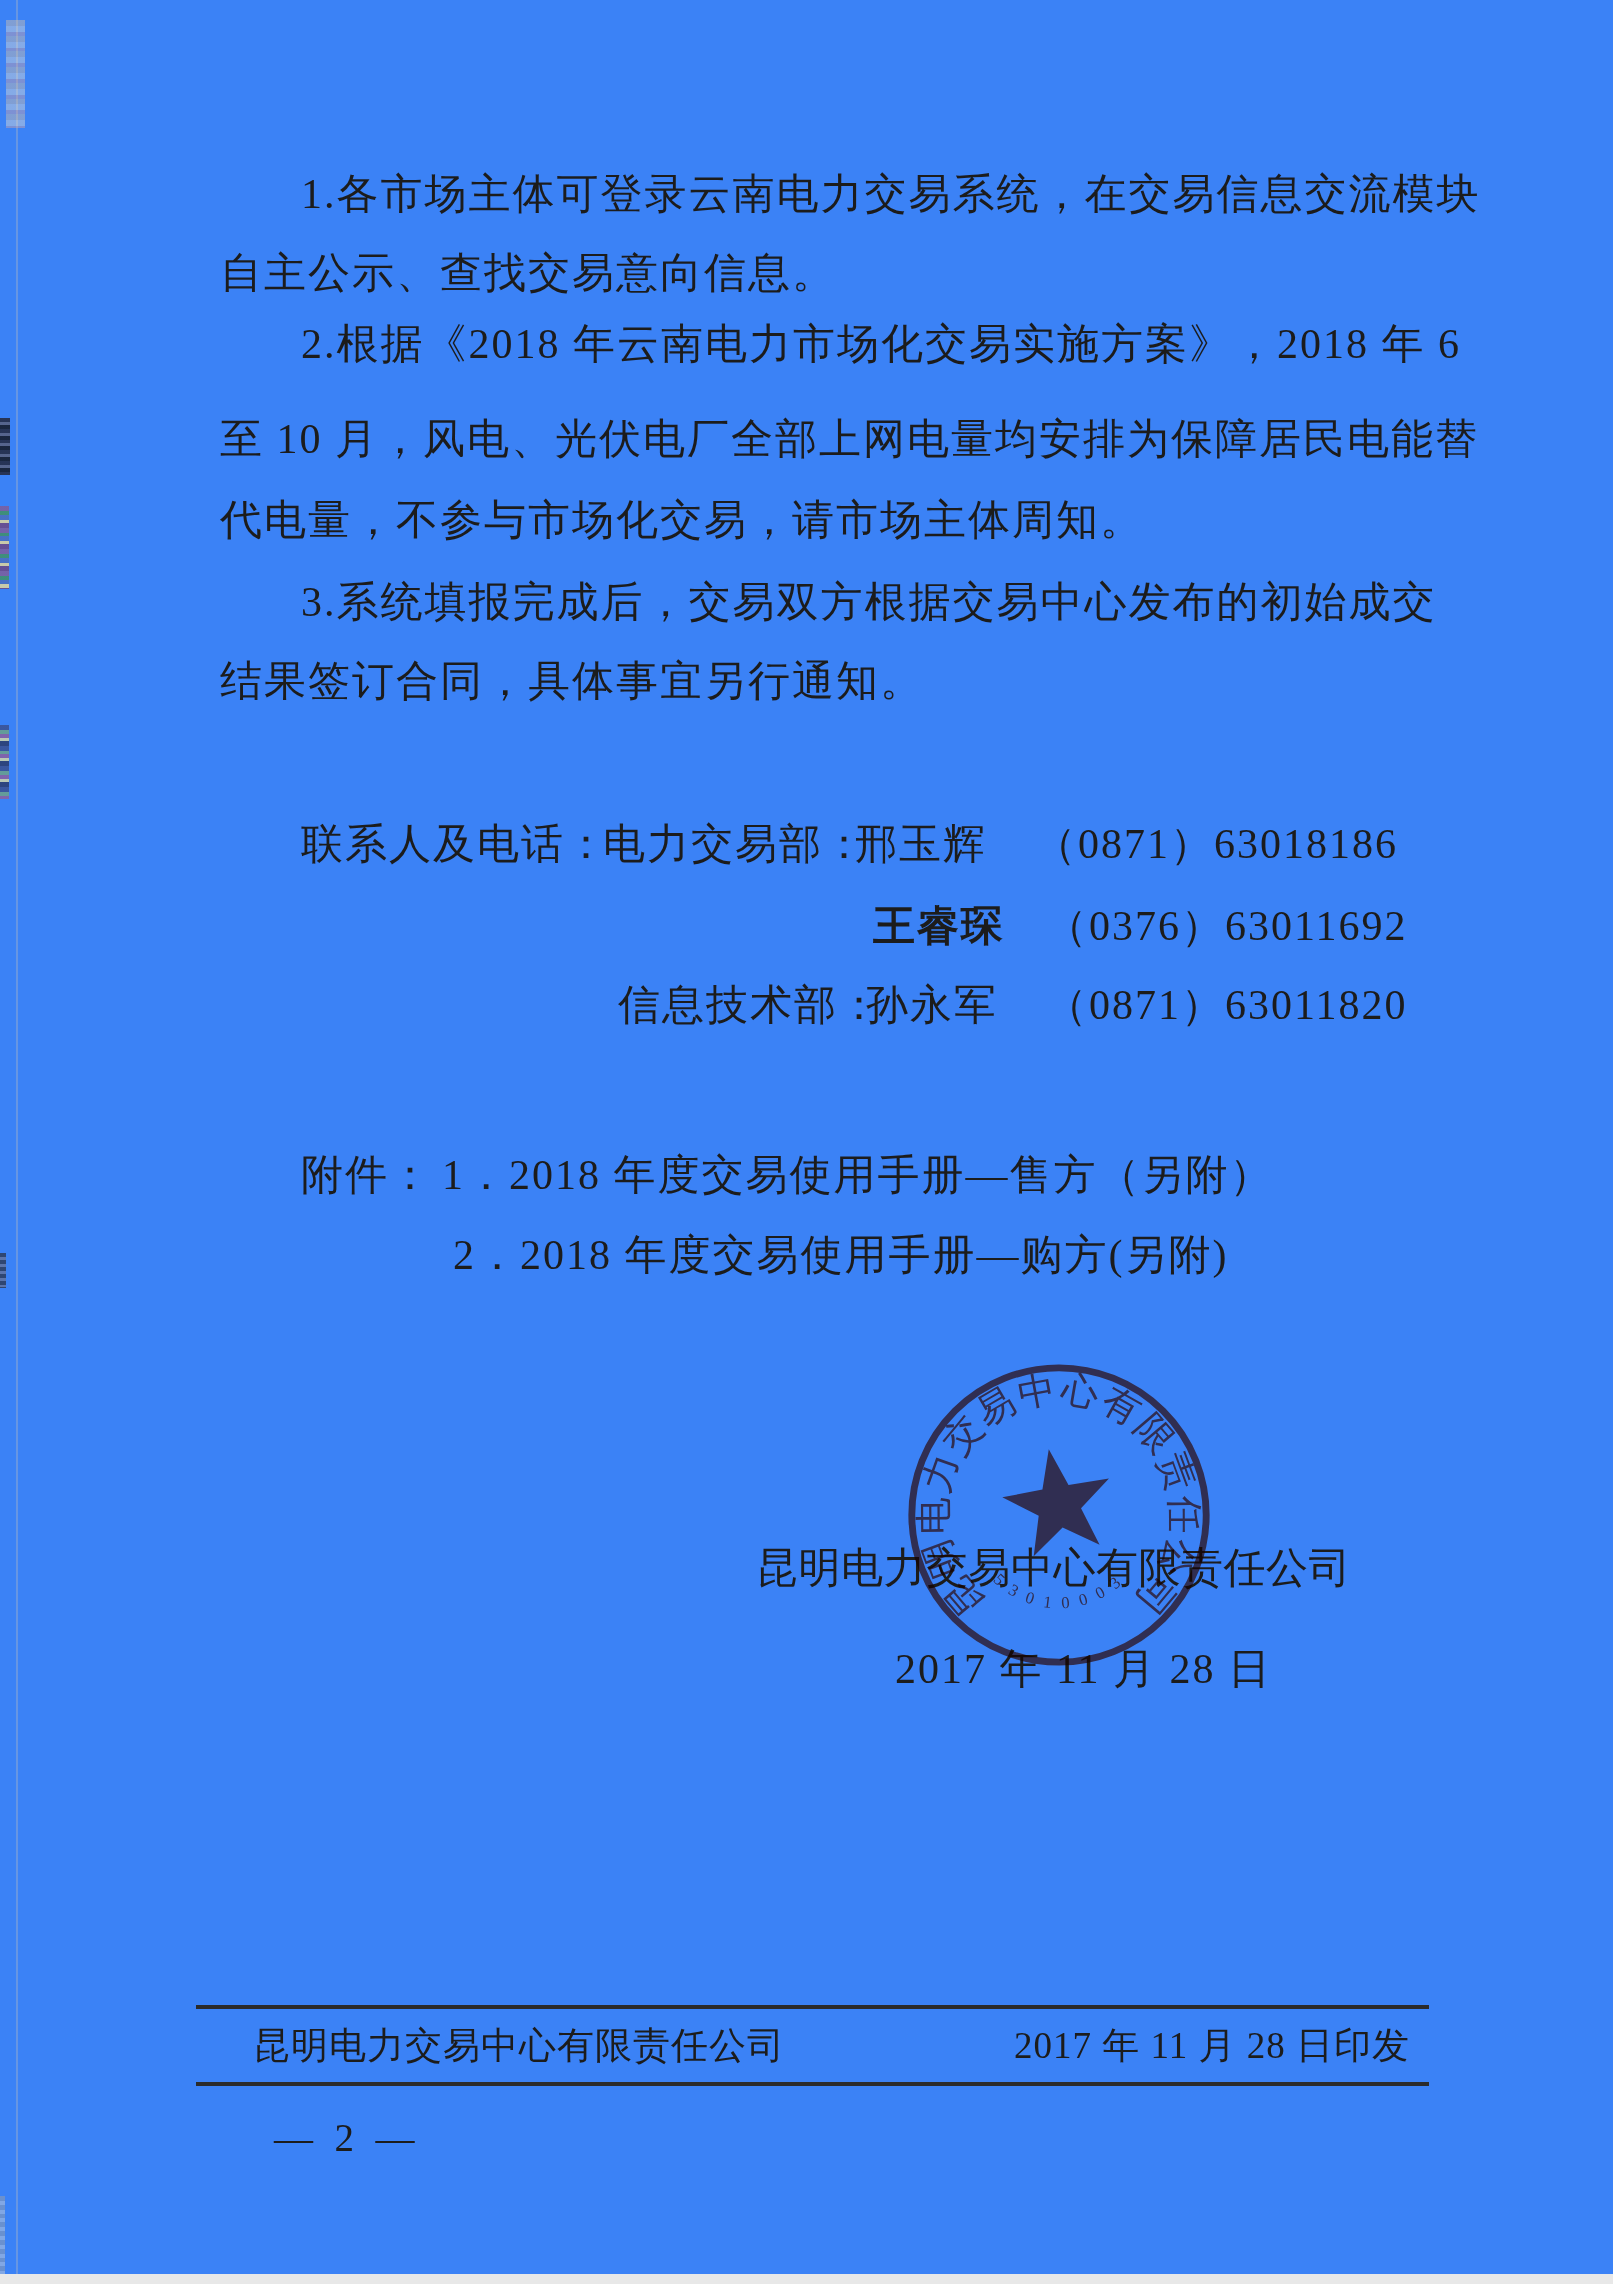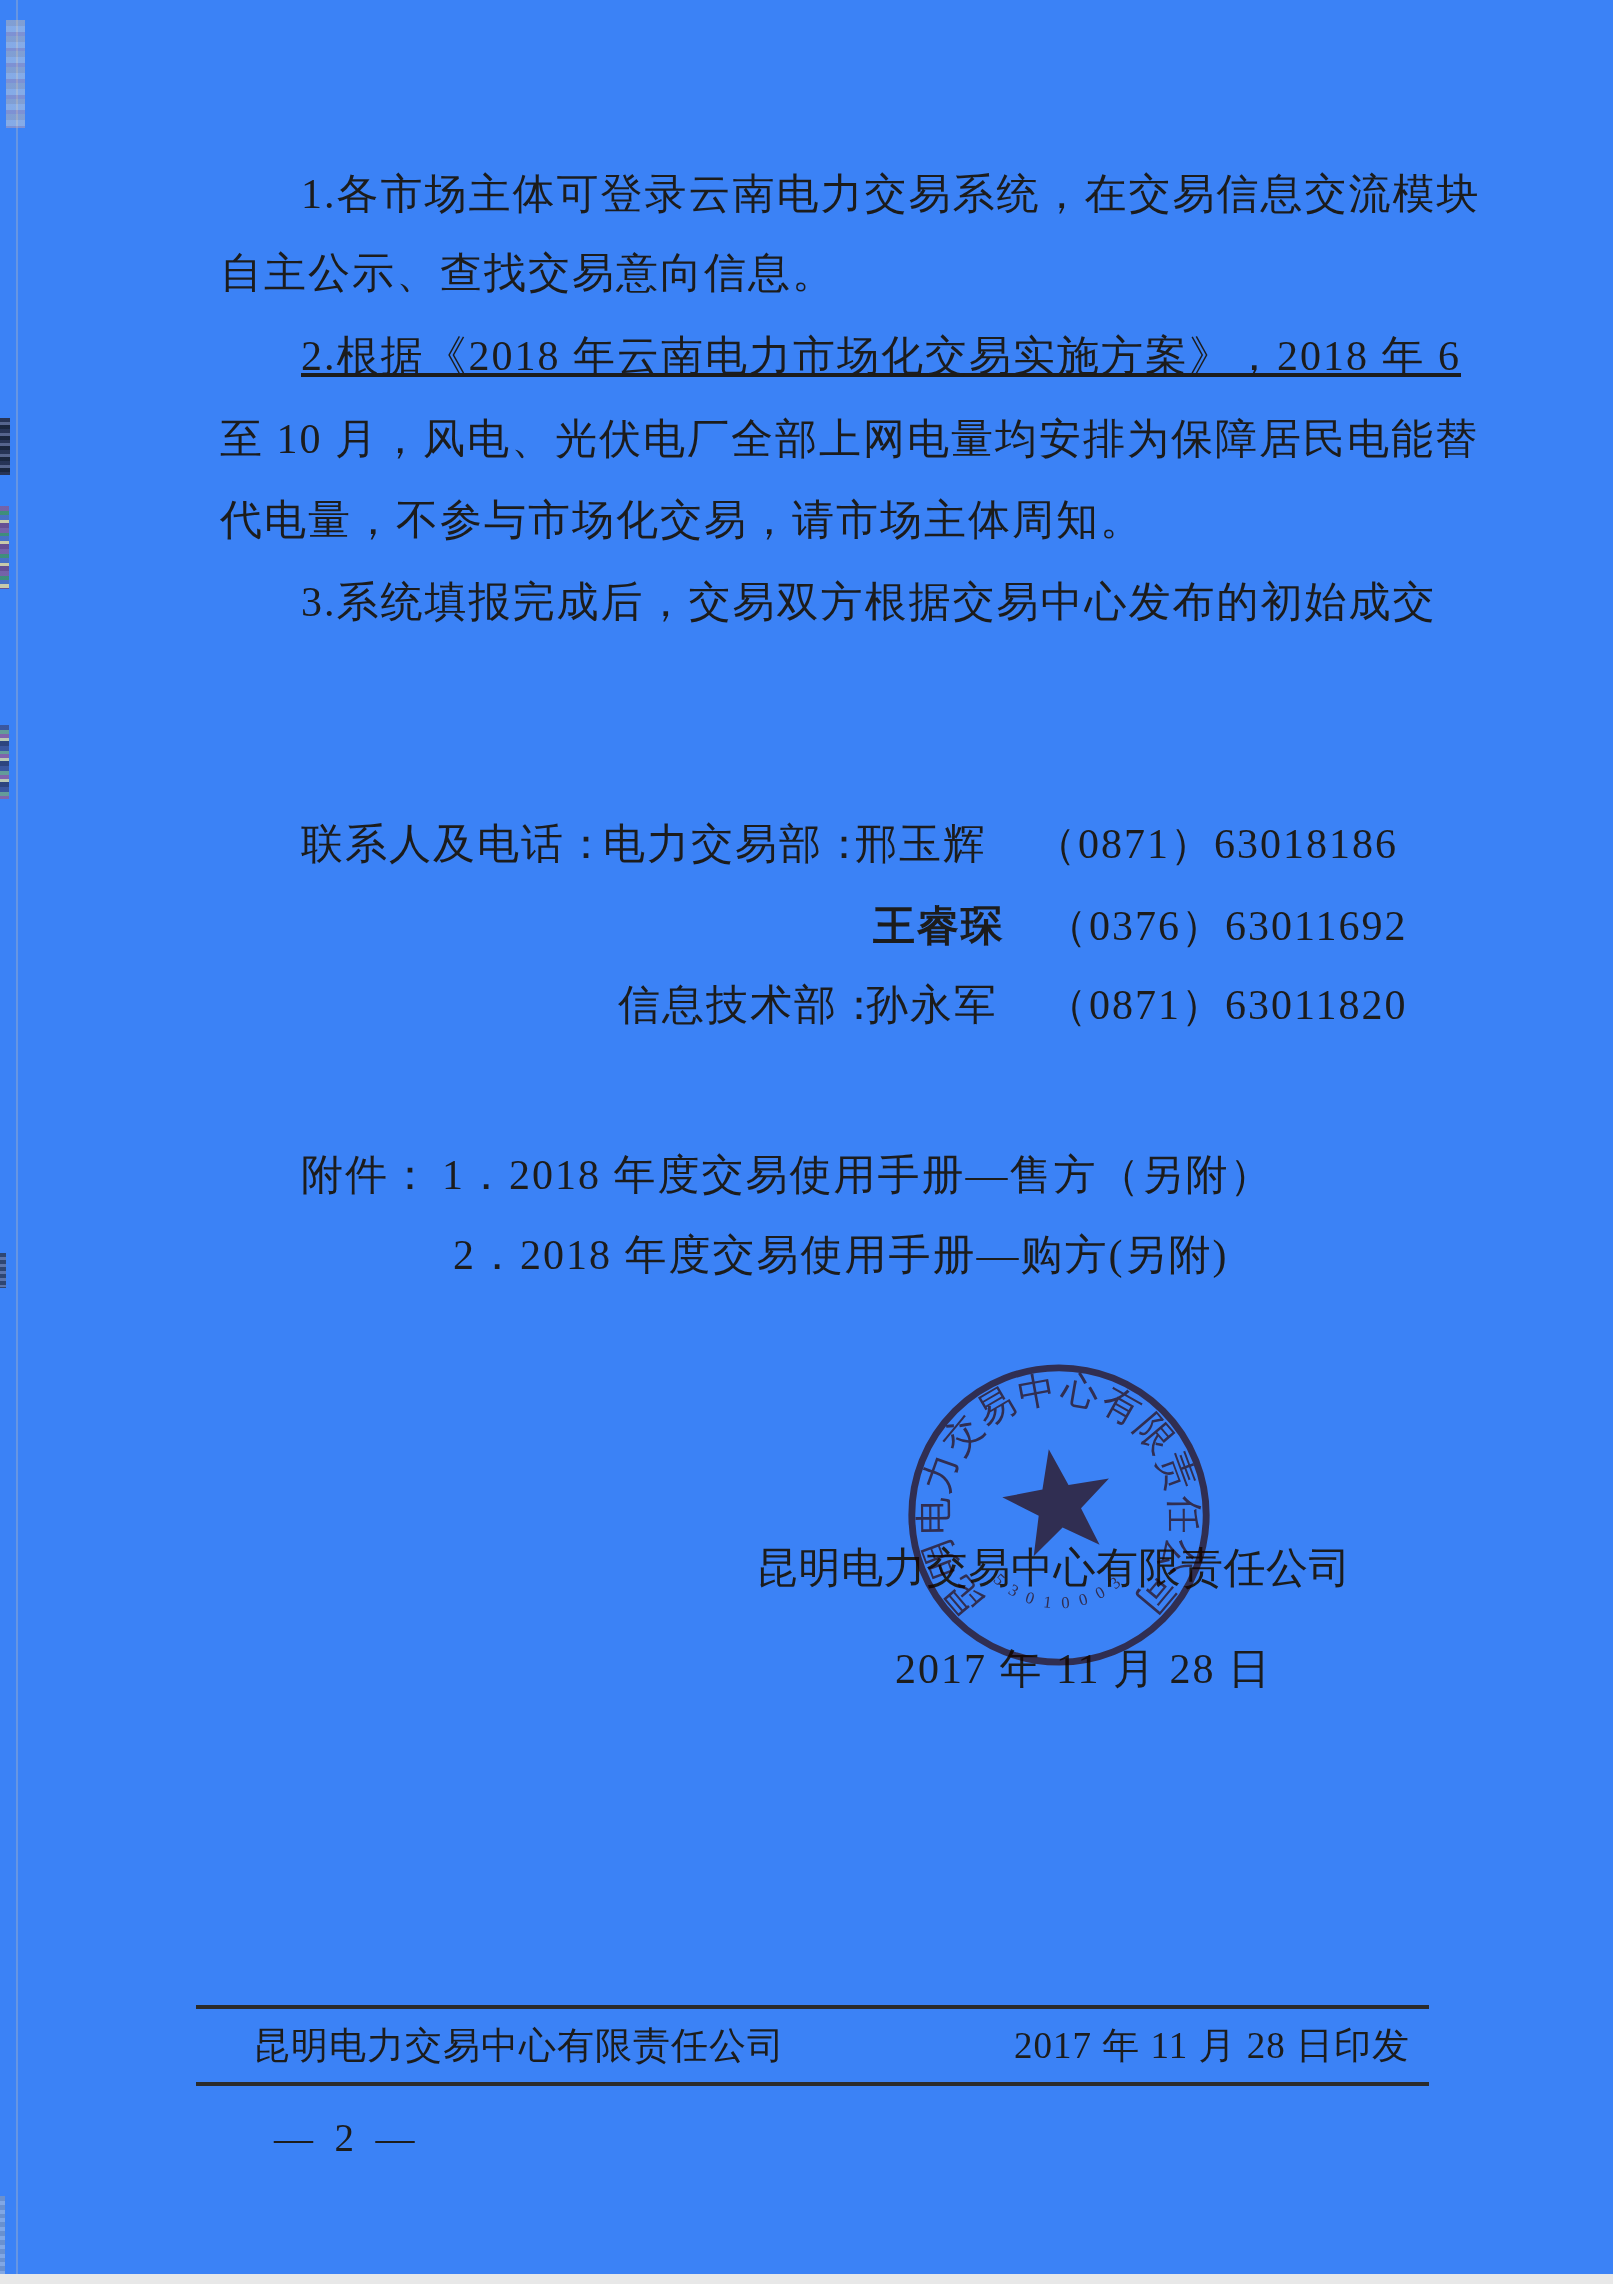--- a/index.html
+++ b/index.html
@@ -102,24 +102,25 @@
   <div class="edge-line"></div>
   <div class="streak streak-f"></div>
   <div class="streak streak-a"></div>
   <div class="streak streak-b"></div>
   <div class="streak streak-c"></div>
   <div class="streak streak-d"></div>
   <div class="streak streak-e"></div>
 
   <div class="txt" style="left:301px; top:172px;">1.各市场主体可登录云南电力交易系统，在交易信息交流模块</div>
   <div class="txt" style="left:220px; top:251px;">自主公示、查找交易意向信息。</div>
-  <div class="txt" style="left:301px; top:334px;text-decoration:underline;">2.根据《2018 年云南电力市场化交易实施方案》，2018 年 6</div>
+  <div class="txt" style="left:301px; top:322px;">2.根据《2018 年云南电力市场化交易实施方案》，2018 年 6</div>
   <div class="txt" style="left:220px; top:417px;">至 10 月，风电、光伏电厂全部上网电量均安排为保障居民电能替</div>
   <div class="txt" style="left:220px; top:498px;">代电量，不参与市场化交易，请市场主体周知。</div>
   <div class="txt" style="left:301px; top:580px;">3.系统填报完成后，交易双方根据交易中心发布的初始成交</div>
+  <div class="txt" style="left:220px; top:659px;">结果签订合同，具体事宜另行通知。</div>
 
   <div class="txt" style="left:301px;  top:822px;">联系人及电话：</div>
   <div class="txt" style="left:603px;  top:822px;">电力交易部：</div>
   <div class="txt" style="left:855px;  top:822px;">邢玉辉</div>
   <div class="txt" style="left:1034px; top:822px;">（0871）63018186</div>
 
   <div class="txt" style="left:873px;  top:904px;font-weight:bold;">王睿琛</div>
   <div class="txt" style="left:1045px; top:904px;">（0376）63011692</div>
 
   <div class="txt" style="left:618px;  top:983px;">信息技术部：</div>

